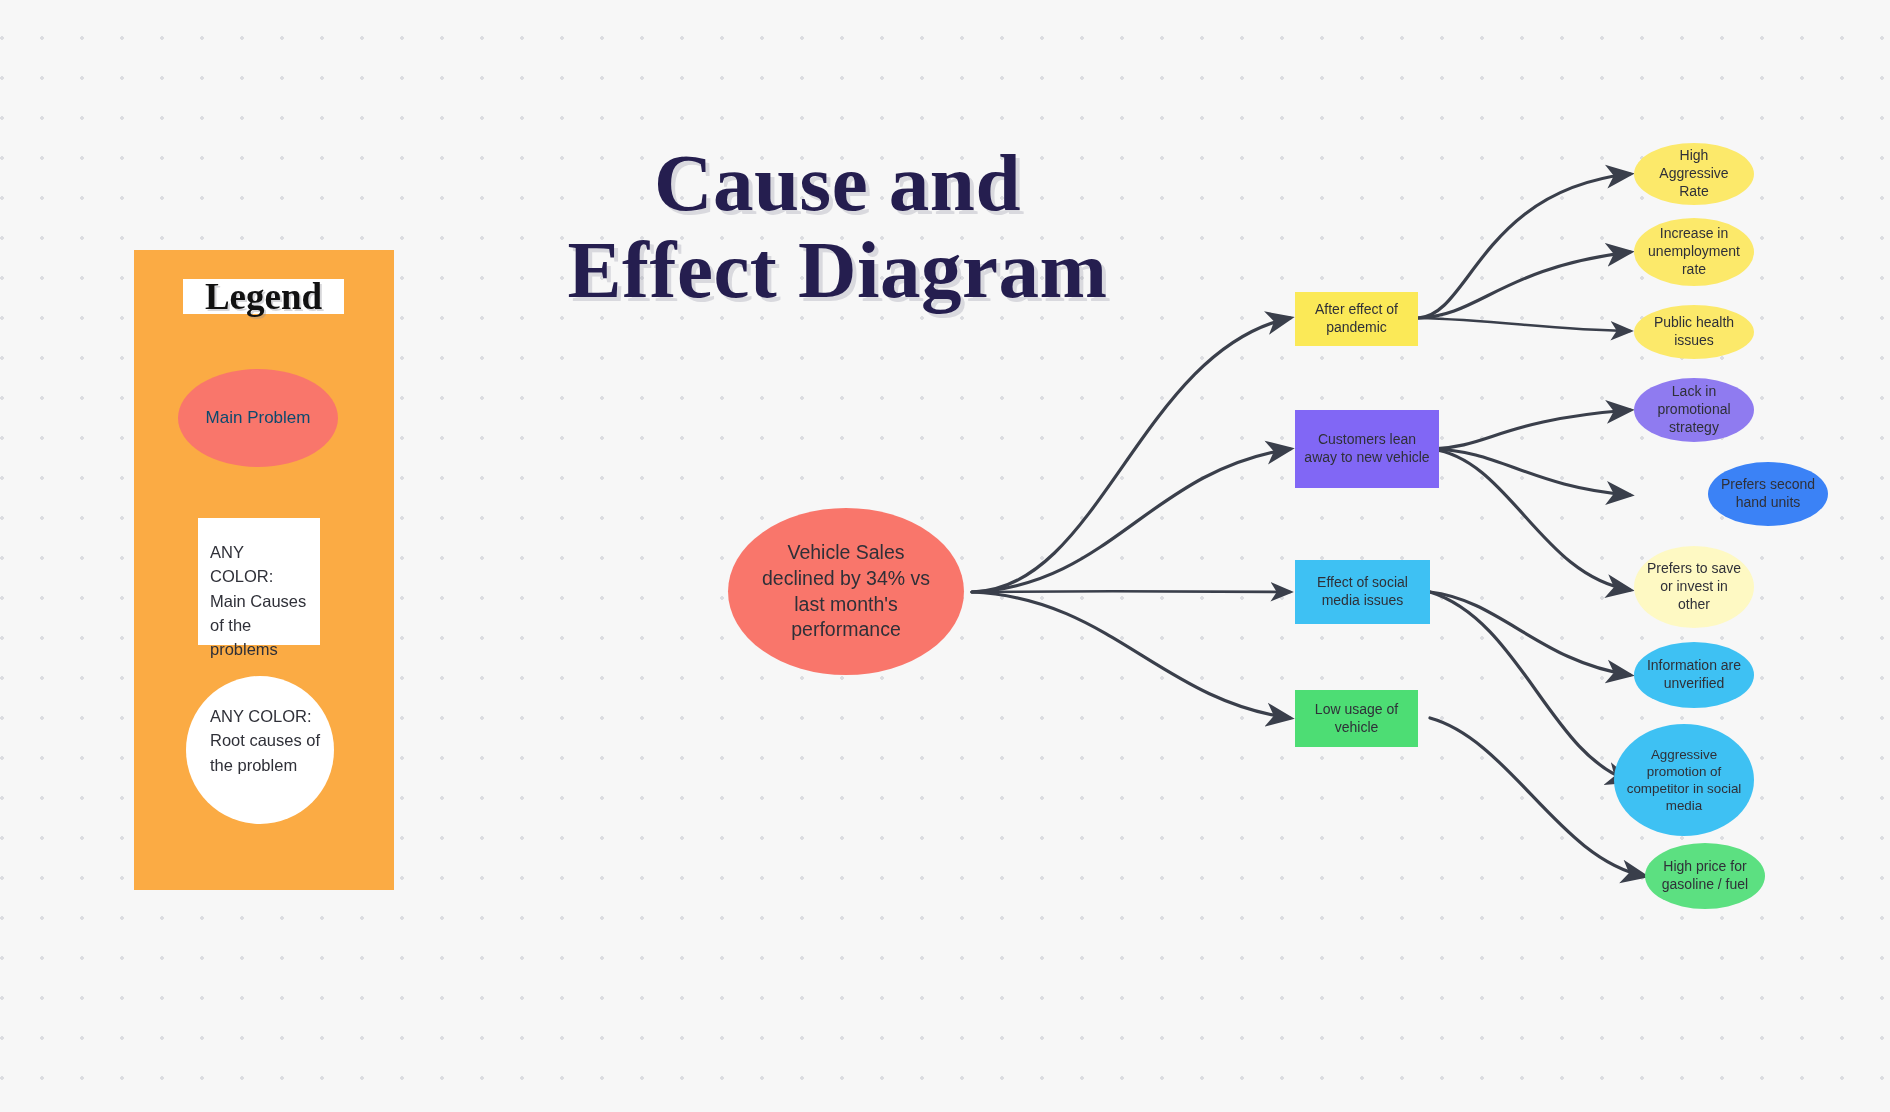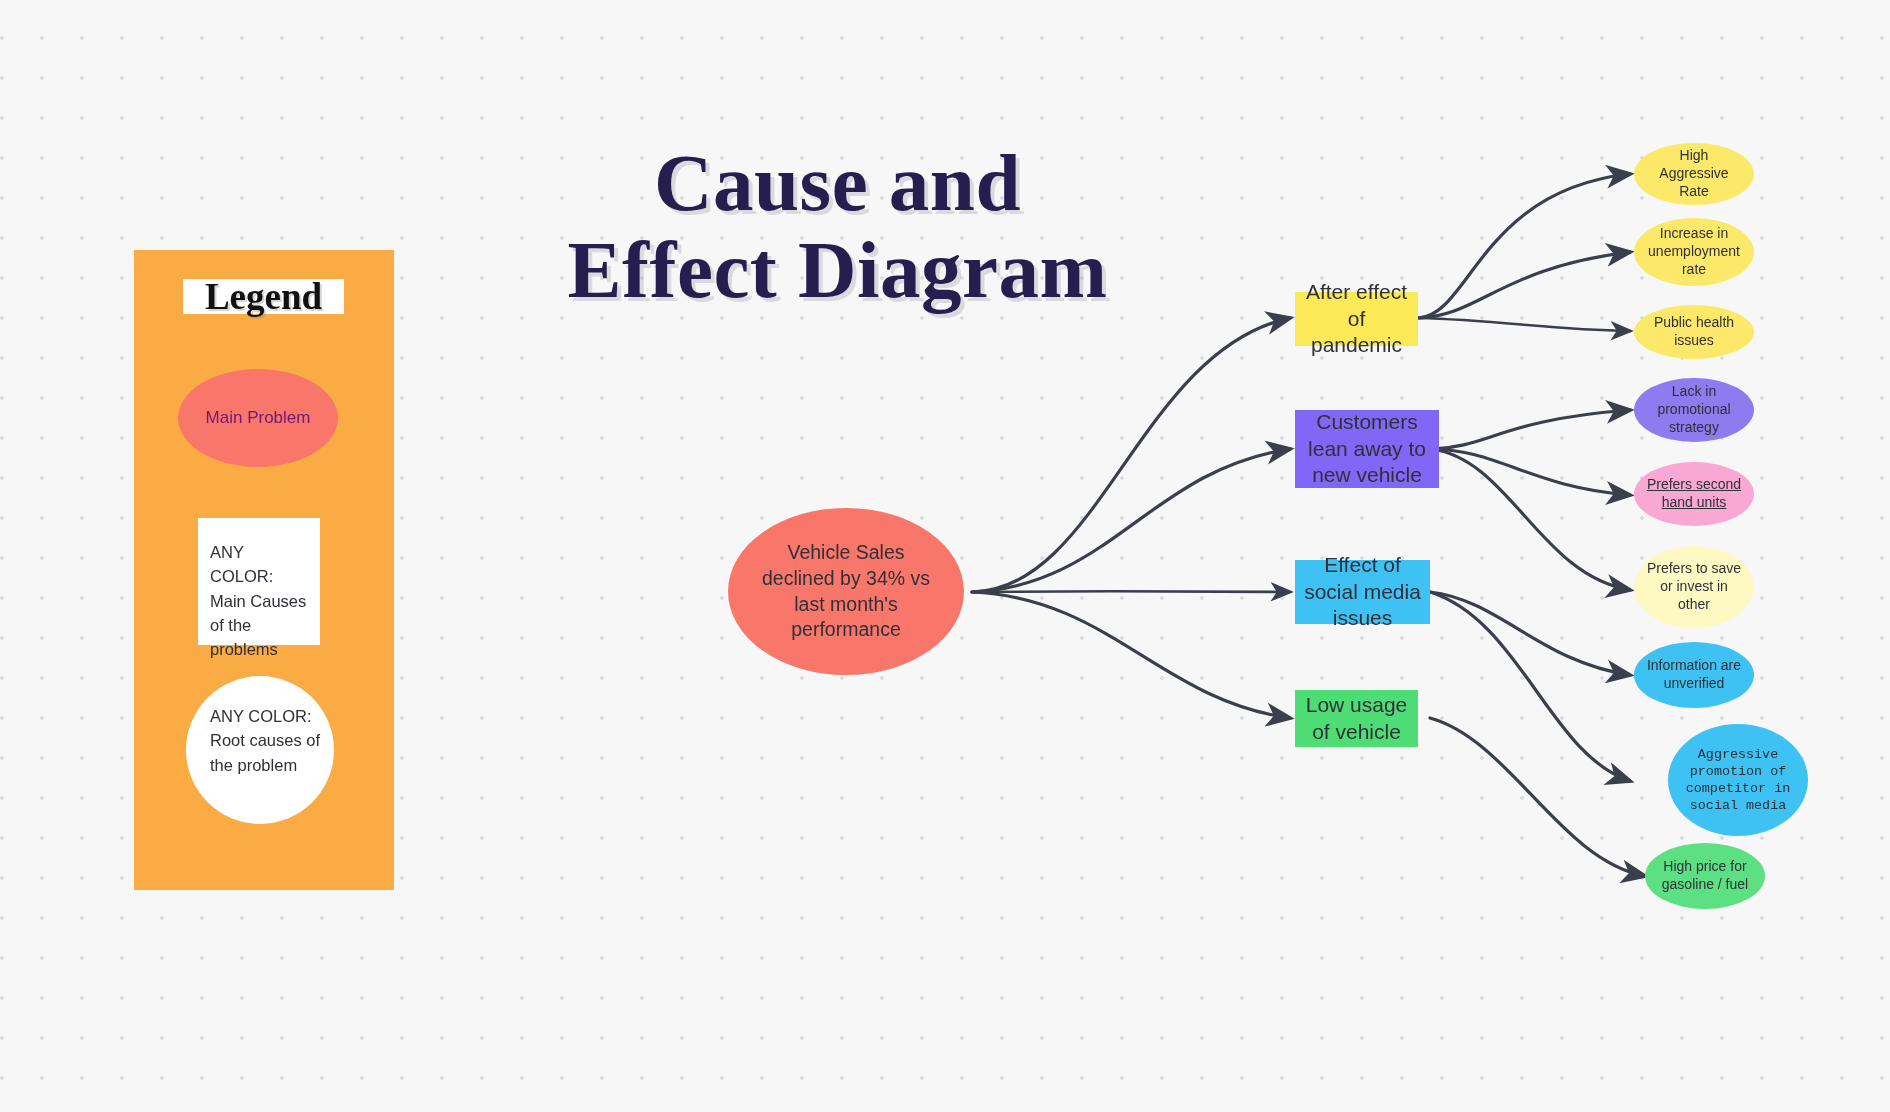--- a/index.html
+++ b/index.html
@@ -37,41 +37,41 @@
     display:flex;align-items:center;justify-content:center;
   }
   #legend-title-box span{
     font-family:"Liberation Serif", serif;font-weight:bold;font-size:37px;color:#111;
     text-shadow:2px 2px 0 rgba(140,140,150,.35);
   }
   #legend-main-problem{
     position:absolute;left:178px;top:369px;width:160px;height:98px;
     background:#f9766b;border-radius:50%;
     display:flex;flex-direction:column;align-items:center;justify-content:center;
-    font-size:17px;color:#701a75;line-height:1.3;text-align:center;
+    font-size:17px;color:#0c4a6e;line-height:1.3;text-align:center;
   }
   #legend-main-causes{
     position:absolute;left:198px;top:518px;width:122px;height:127px;
     background:#ffffff;
     padding:22px 12px 0 12px;box-sizing:border-box;
     font-size:16.5px;color:#2f3038;line-height:1.47;
   }
   #legend-root-causes{
     position:absolute;left:186px;top:676px;width:148px;height:148px;
     background:#ffffff;border-radius:50%;
     box-sizing:border-box;padding:28px 0 0 24px;
     font-size:16.5px;color:#2f3038;line-height:1.47;
   }
   
   .node{
     position:absolute;box-sizing:border-box;
     display:flex;align-items:center;justify-content:center;
     text-align:center;color:#2f3038;
   }
-  .rect{font-size:21px;line-height:1.28;padding:8px 8px;}
+  .rect{font-size:14px;line-height:1.28;padding:8px 8px;}
   .oval{border-radius:50%;font-size:14px;line-height:1.27;padding:4px 10px;}
   .oval.sm{font-size:13.4px;}
   
   svg.links{position:absolute;left:0;top:0;width:1890px;height:1112px;pointer-events:none;}
   .lk{fill:none;stroke:#3a3f4b;stroke-width:3.2;stroke-linecap:round;}
   .lk.thin{stroke-width:2.6;}
 </style>
 </head>
 <body style="background-color: rgb(247, 247, 247);">
 
@@ -118,21 +118,21 @@
   <div class="node rect" id="rect-pandemic" style="left: 1295px; top: 292px; width: 123px; height: 54px; background: rgb(251, 233, 87);">After effect of pandemic</div>
   <div class="node rect" id="rect-new-vehicle" style="left: 1295px; top: 410px; width: 144px; height: 78px; background: rgb(129, 103, 245);">Customers lean away to new vehicle</div>
   <div class="node rect" id="rect-social-media" style="left: 1295px; top: 560px; width: 135px; height: 64px; background: rgb(62, 193, 243);">Effect of social media issues</div>
   <div class="node rect" id="rect-low-usage" style="left: 1295px; top: 690px; width: 123px; height: 57px; background: rgb(77, 221, 116);">Low usage of vehicle</div>
 
   <div class="node oval" style="left: 1634px; top: 143px; width: 120px; height: 62px; background: rgb(252, 233, 106);">High Aggressive Rate</div>
   <div class="node oval" style="left: 1634px; top: 218px; width: 120px; height: 68px; background: rgb(252, 233, 106);">Increase in unemployment rate</div>
   <div class="node oval" style="left: 1634px; top: 305px; width: 120px; height: 54px; background: rgb(252, 233, 106);">Public health issues</div>
 
   <div class="node oval" style="left: 1634px; top: 378px; width: 120px; height: 64px; background: rgb(143, 123, 240);">Lack in promotional strategy</div>
-  <div class="node oval" style="left: 1634px; top: 462px; width: 120px; height: 64px; background: #f9a8d4; text-decoration: underline;">Prefers second hand units</div>
+  <div class="node oval" style="left: 1708px; top: 462px; width: 120px; height: 64px; background: #3b82f6;">Prefers second hand units</div>
   <div class="node oval" style="left: 1634px; top: 546px; width: 120px; height: 82px; background: #fef9c3;">Prefers to save or invest in other</div>
 
   <div class="node oval" style="left: 1634px; top: 642px; width: 120px; height: 66px; background: rgb(62, 193, 243);">Information are unverified</div>
-  <div class="node oval sm" style="left: 1668px; top: 724px; width: 140px; height: 112px; background: rgb(62, 193, 243); font-family: Liberation Mono, monospace;">Aggressive promotion of competitor  in social media</div>
+  <div class="node oval sm" style="left: 1614px; top: 724px; width: 140px; height: 112px; background: rgb(62, 193, 243);">Aggressive promotion of competitor  in social media</div>
 
   <div class="node oval" style="left: 1645px; top: 843px; width: 120px; height: 66px; background: rgb(92, 224, 129);">High price for gasoline / fuel</div>
 
 </div>
 
 </body></html>

